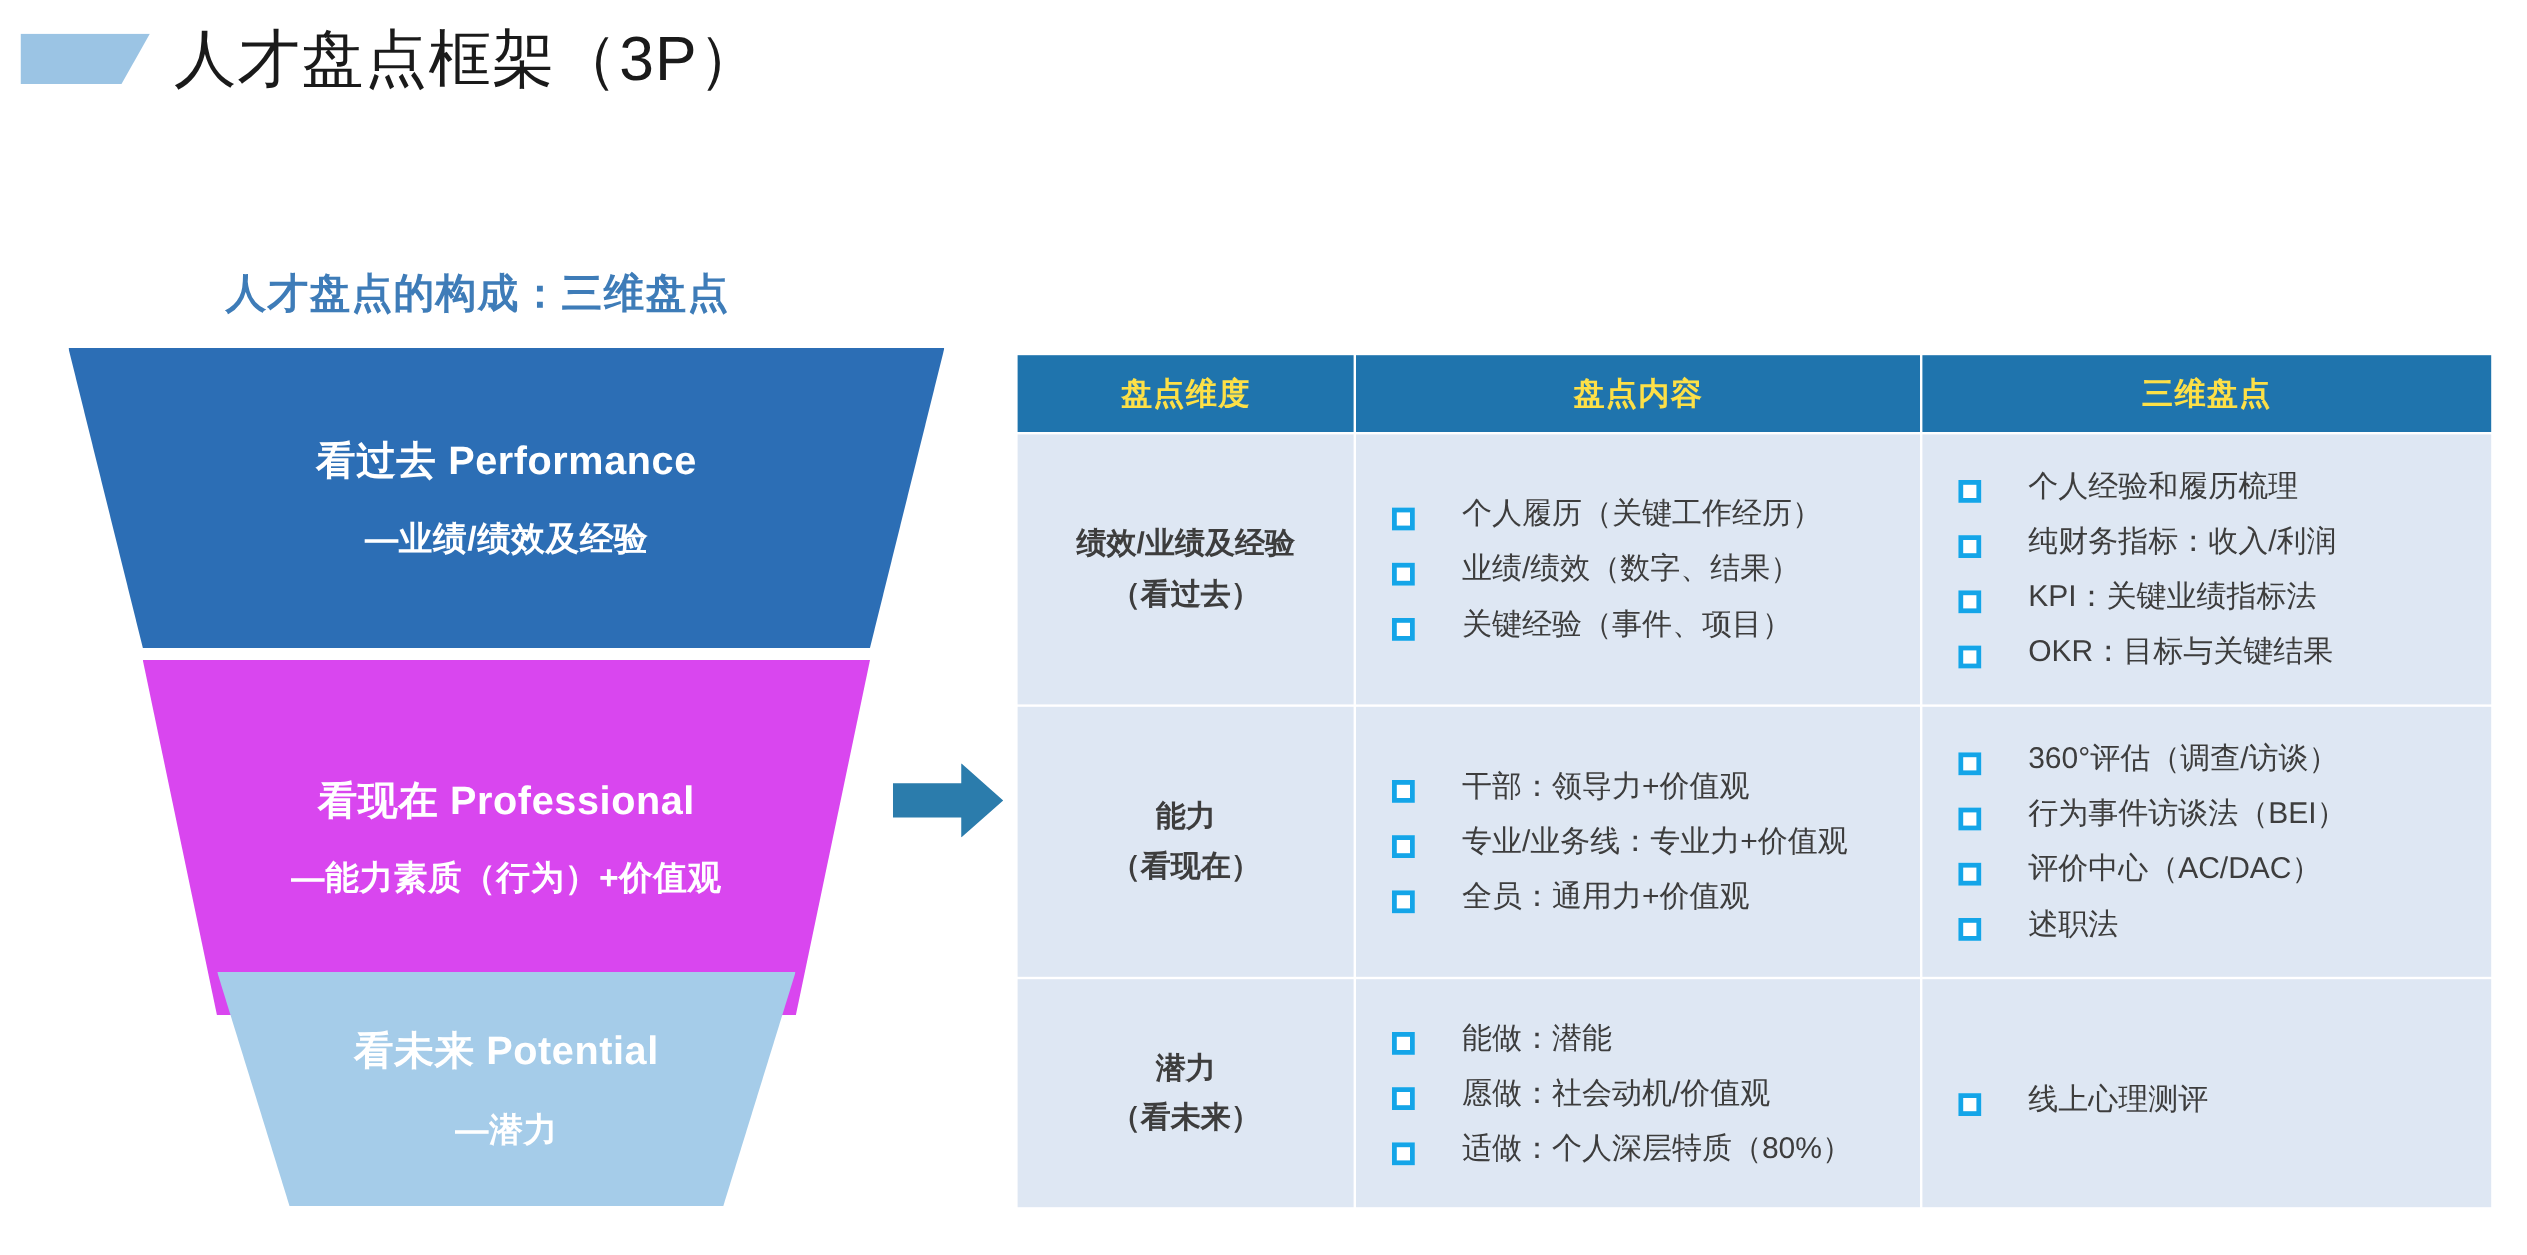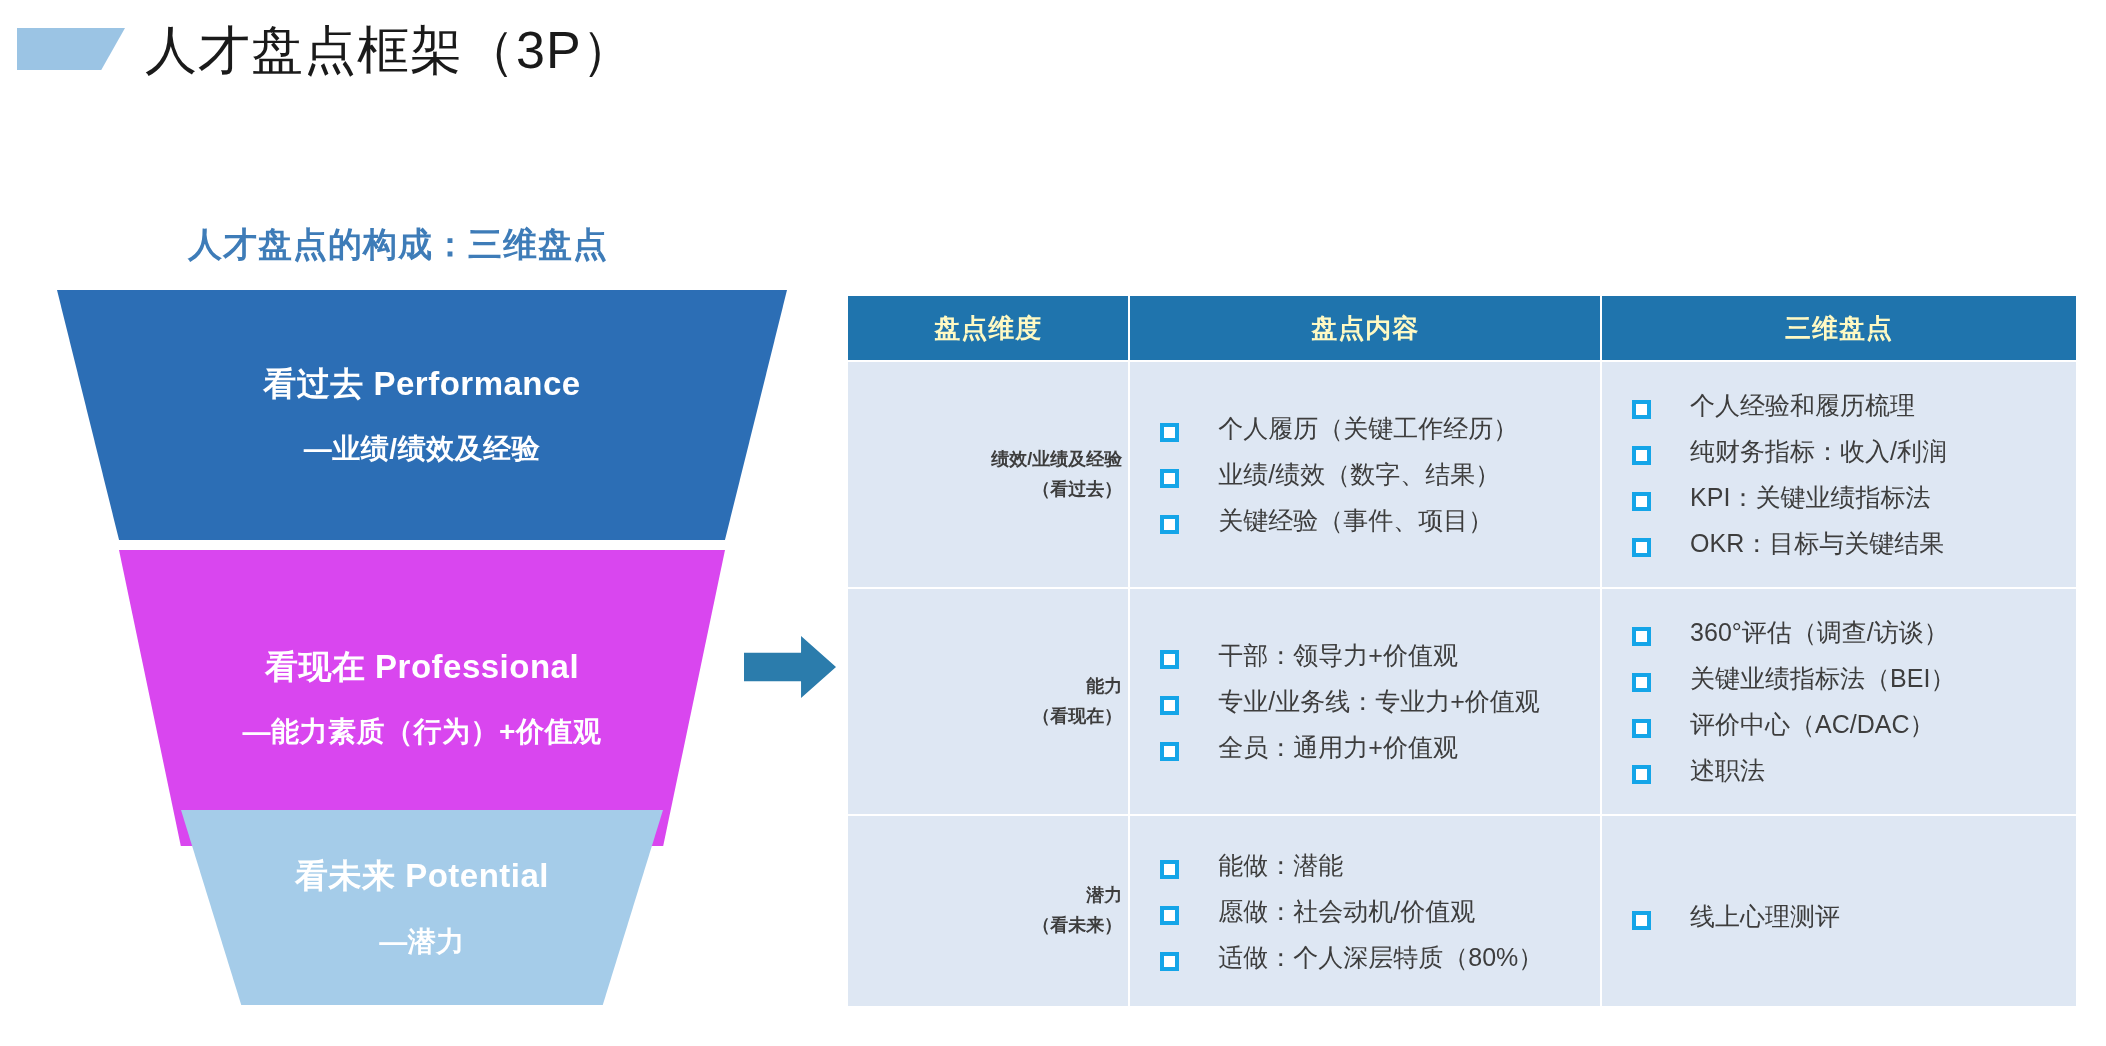--- a/index.html
+++ b/index.html
@@ -129,40 +129,40 @@
     position: absolute;
     left: 846px;
     top: 294px;
     width: 1232px;
     border-collapse: separate;
     border-spacing: 2px 2px;
     table-layout: fixed;
   }
   #inventory-table th {
     background: #1F74AD;
-    color: #fef9c3;
+    color: #fde047;
     font-size: 26px;
     font-weight: bold;
     letter-spacing: 1px;
     height: 62px;
     text-align: center;
     vertical-align: middle;
   }
   #inventory-table td {
     background: #DEE7F3;
     vertical-align: middle;
     padding: 0;
   }
   .col-dim  { width: 278px; }
   .col-cont { width: 466px; }
   .col-meth { width: 470px; }
 
   .dim-cell {
-    text-align: right;
-    font-size: 18px;
+    text-align: center;
+    font-size: 25px;
     font-weight: bold;
     color: #3d3d3d;
     line-height: 1.65;
     padding: 10px 6px;
   }
   .row-0 td { height: 194px; }
   .row-1 td { height: 218px; }
   .row-2 td { height: 190px; }
 
   ul.bullets {
@@ -271,21 +271,21 @@
       <td>
         <ul class="bullets">
           <li><span class="sq-bullet"></span><span>干部：领导力+价值观</span></li>
           <li><span class="sq-bullet"></span><span>专业/业务线：专业力+价值观</span></li>
           <li><span class="sq-bullet"></span><span>全员：通用力+价值观</span></li>
         </ul>
       </td>
       <td>
         <ul class="bullets">
           <li><span class="sq-bullet"></span><span>360°评估（调查/访谈）</span></li>
-          <li><span class="sq-bullet"></span><span>关键业绩指标法（BEI）</span></li>
+          <li><span class="sq-bullet"></span><span>行为事件访谈法（BEI）</span></li>
           <li><span class="sq-bullet"></span><span>评价中心（AC/DAC）</span></li>
           <li><span class="sq-bullet"></span><span>述职法</span></li>
         </ul>
       </td>
     </tr>
 
     <tr class="row-2">
       <td>
         <div class="dim-cell">
           <div>潜力</div>

